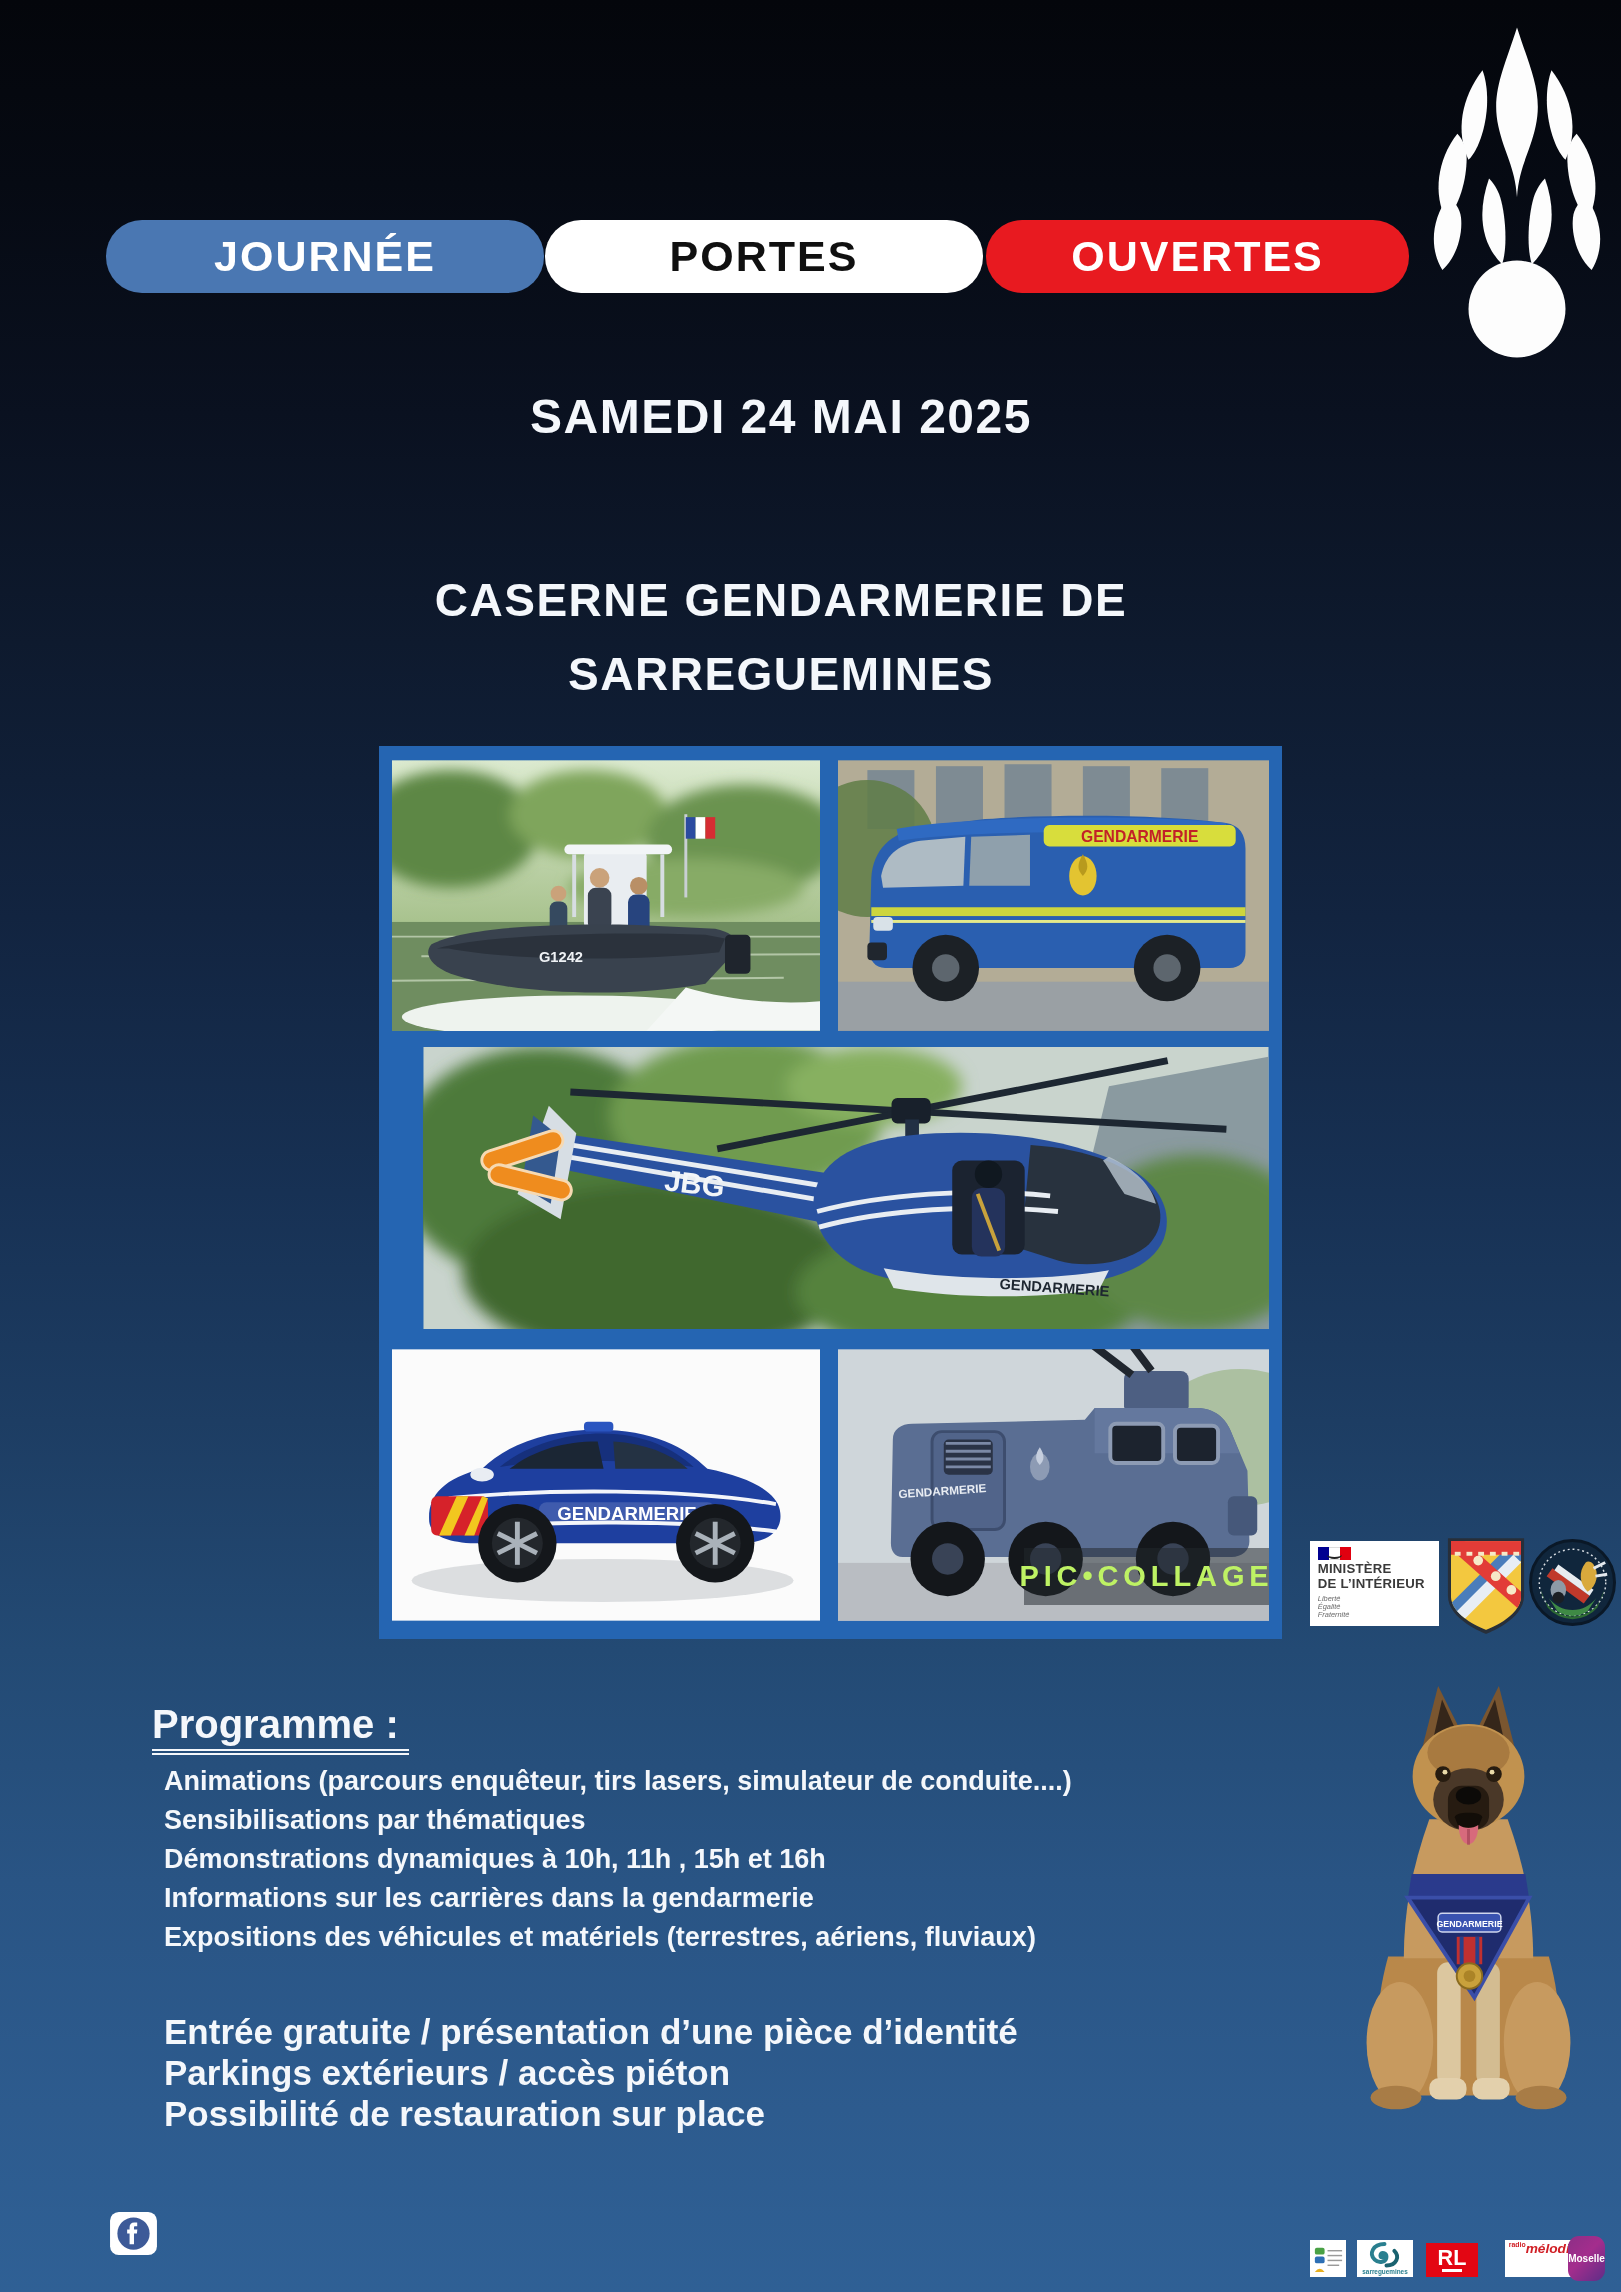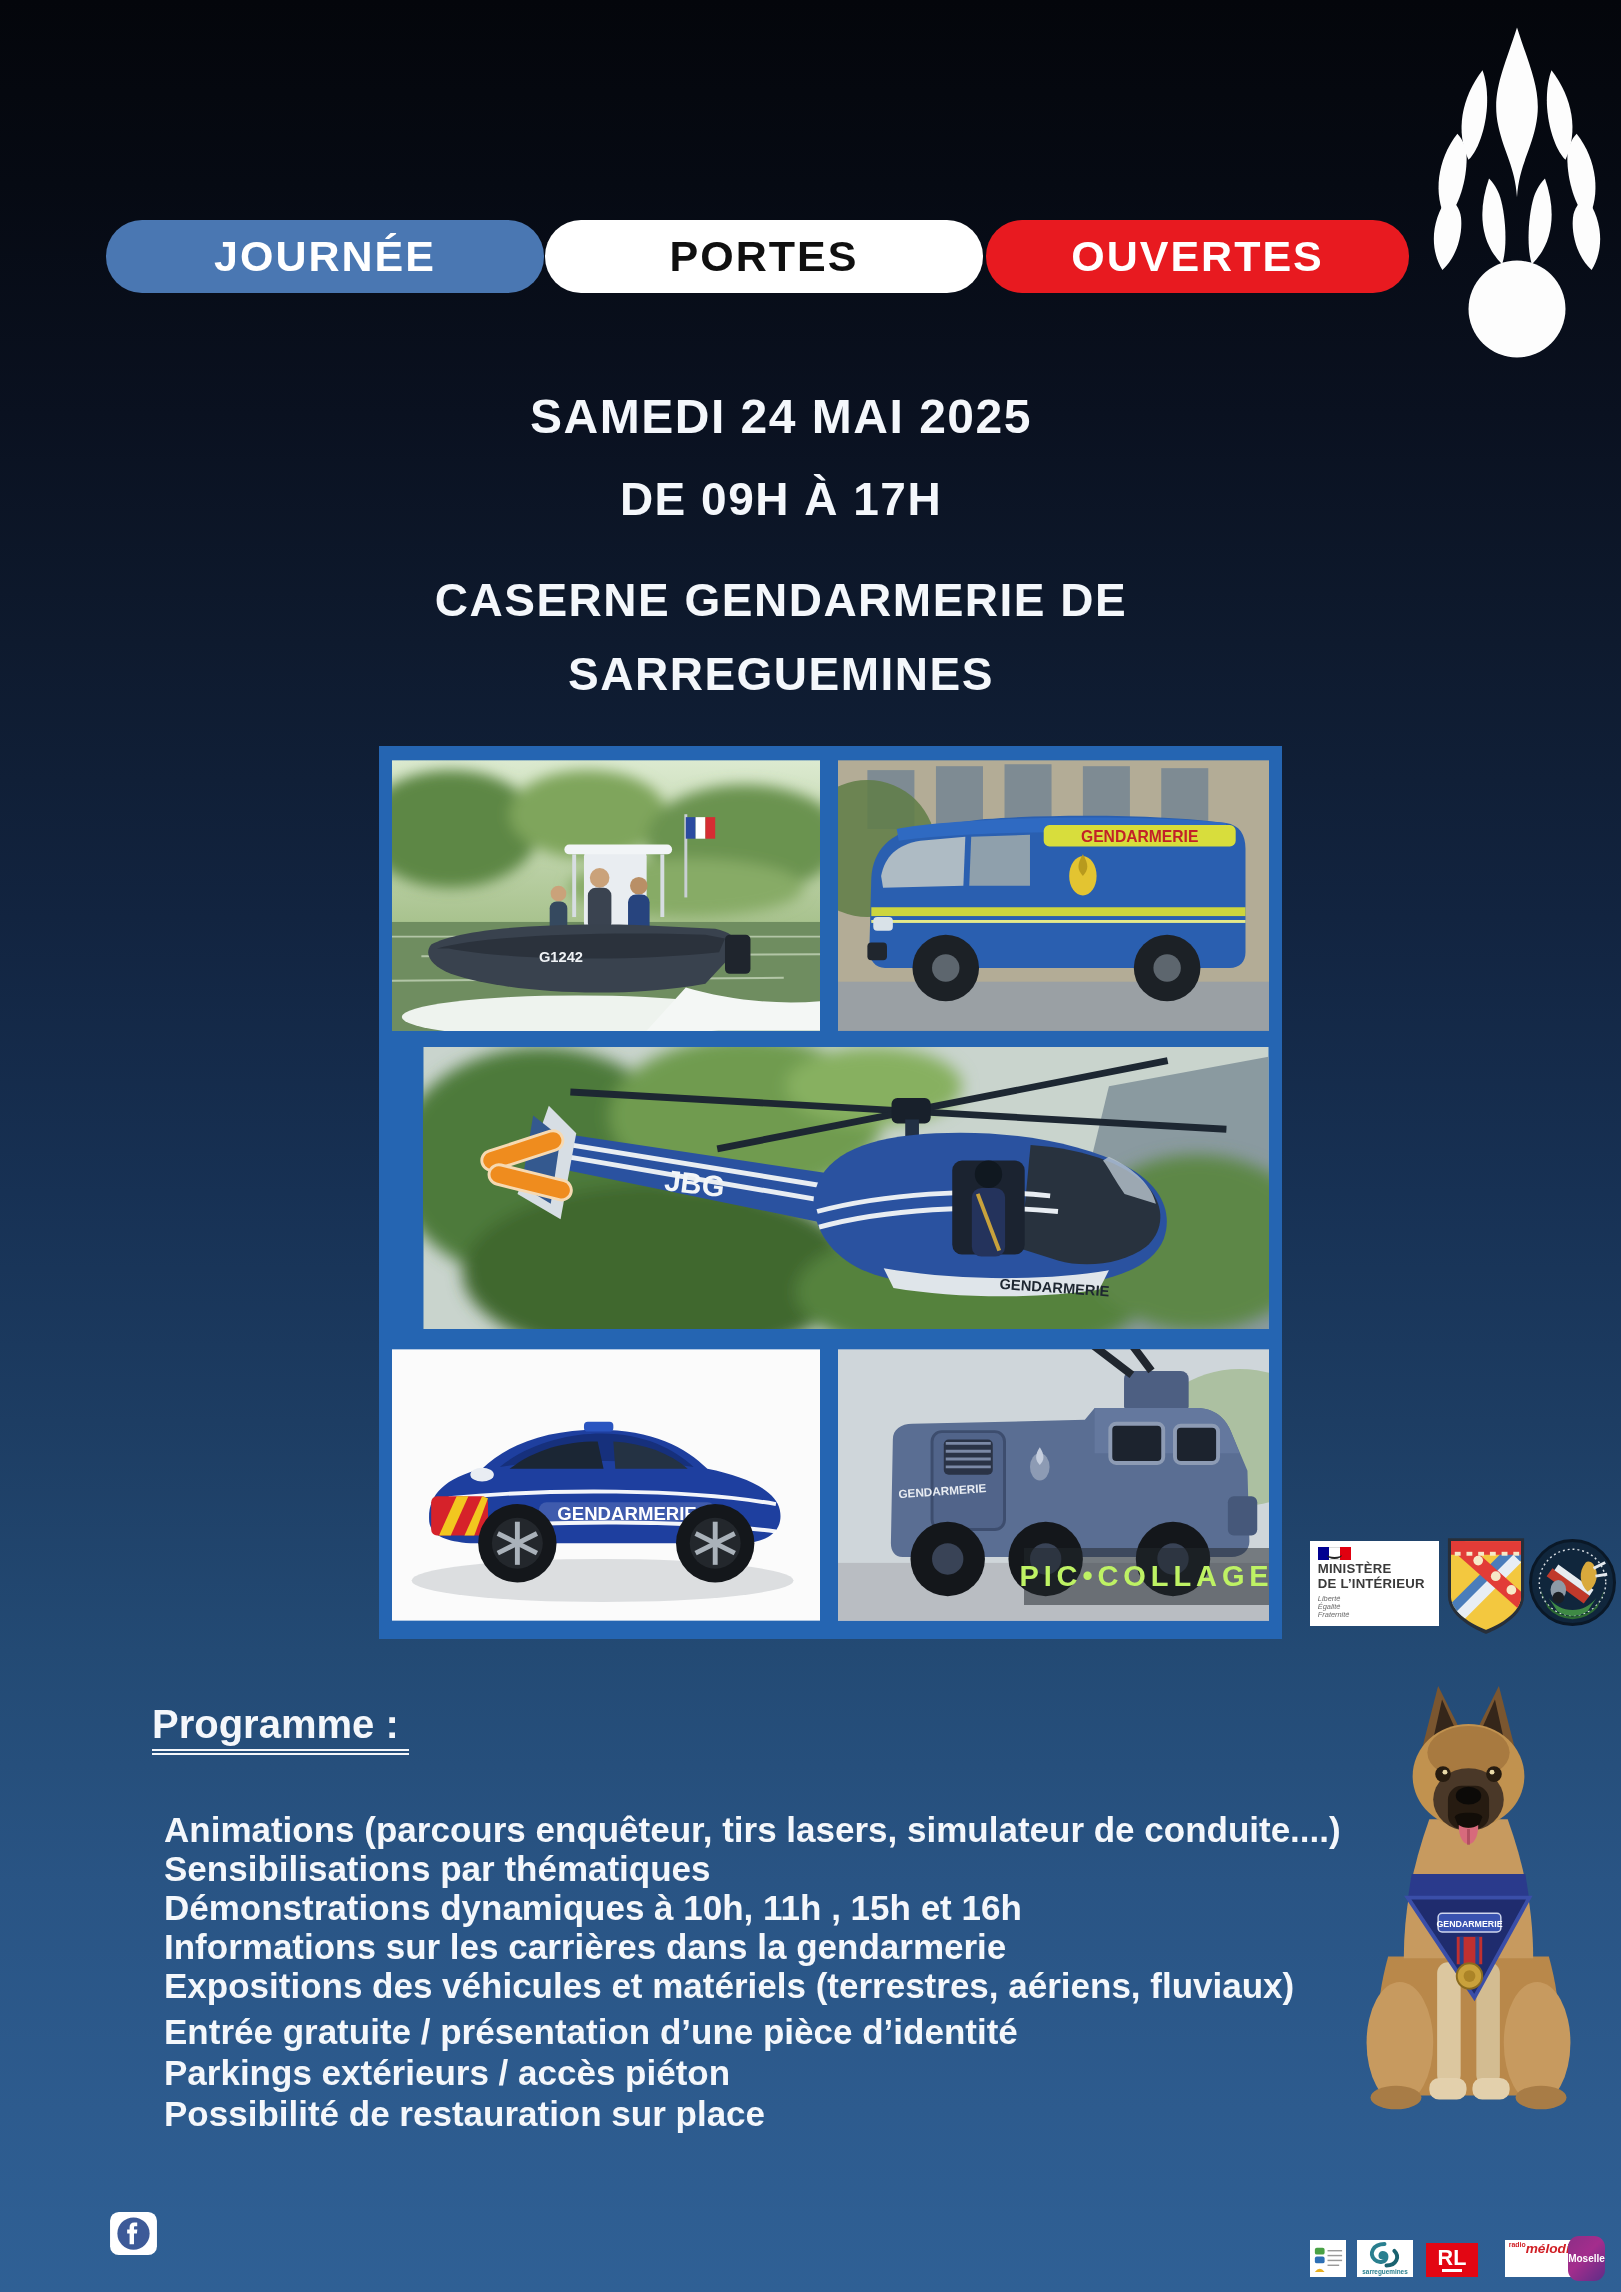--- a/index.html
+++ b/index.html
@@ -56,21 +56,21 @@
   .ministry .flag .wave{position:absolute;left:8.8px;top:2.9px;width:15.7px;height:6.9px;
         border-bottom:2px solid #222;border-radius:50%;}
   .ministry .mline{font-size:13.2px;font-weight:700;line-height:14.7px;letter-spacing:0.2px;}
   .ministry .motto{font-size:7.4px;font-style:italic;color:#6a6a6a;line-height:8.3px;margin-top:2.9px;}
   .shield{left:1445px;top:1535px;width:82px;height:101px;}
   .patch{left:1529px;top:1539px;width:87px;height:87px;}
 
   
   .prog-heading{left:152px;top:1702px;font-size:40px;font-weight:800;}
   .prog-heading span{border-bottom:6.9px double #f4f7fb;padding-bottom:2.9px;padding-right:9.8px;}
-  .prog-list{left:164px;top:1762px;font-size:35px;font-weight:700;line-height:39px;white-space:nowrap;margin-top:48px;}
+  .prog-list{left:164px;top:1762px;font-size:27px;font-weight:700;line-height:39px;white-space:nowrap;}
   .info-list{left:164px;top:2011px;font-size:35px;font-weight:700;line-height:41px;white-space:nowrap;}
 
   
   .dog{left:1345px;top:1672px;width:247px;height:461px;}
 
   
   .fb-icon{left:110px;top:2212px;width:47px;height:43px;}
   .fb-text{left:194px;top:2215px;font-size:37px;font-weight:700;}
 
   .partner{position:absolute;display:flex;align-items:center;justify-content:center;overflow:hidden;}
@@ -106,21 +106,20 @@
       <path d="M70,170 C58,204 60,238 84,262 C90,244 88,210 82,190 C79,181 74,174 70,170 Z"></path>
       <path d="M130,170 C142,204 140,238 116,262 C110,244 112,210 118,190 C121,181 126,174 130,170 Z"></path>
     </g>
   </svg>
 
   <div class="pill pill--journee">JOURNÉE</div>
   <div class="pill pill--portes">PORTES</div>
   <div class="pill pill--ouvertes">OUVERTES</div>
 
   <div class="title-line title--date">SAMEDI 24 MAI 2025</div>
-  <div class="title-line title--time">DE 09H À 17H</div>
   <div class="title-line title--place1">CASERNE GENDARMERIE DE</div>
   <div class="title-line title--place2">SARREGUEMINES</div>
 
   <div class="abs collage">
 
     <div class="photo photo--boat">
       <svg viewBox="0 0 437 276">
         <defs>
           <linearGradient id="bSky" x1="0" y1="0" x2="0" y2="1">
             <stop offset="0" stop-color="#dcead0"></stop>

